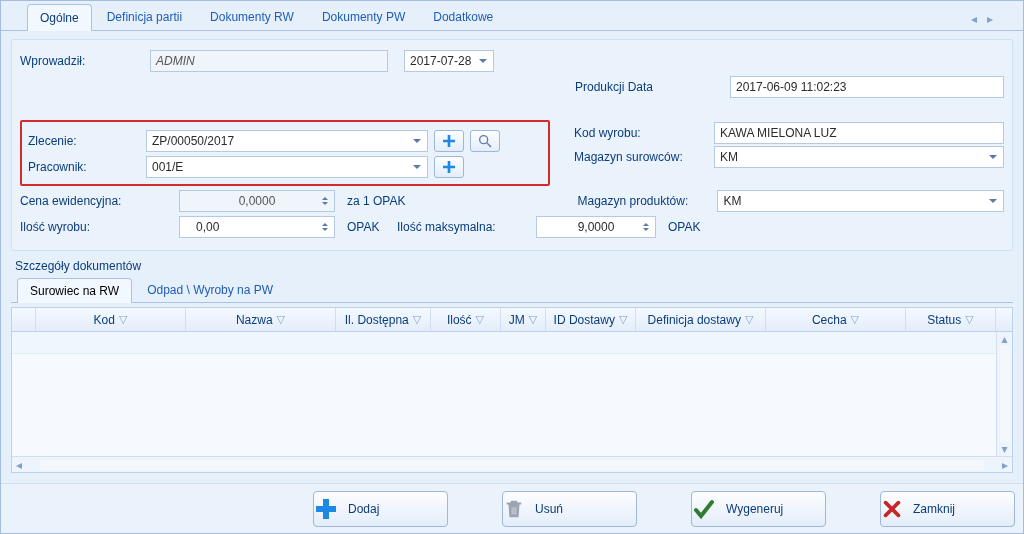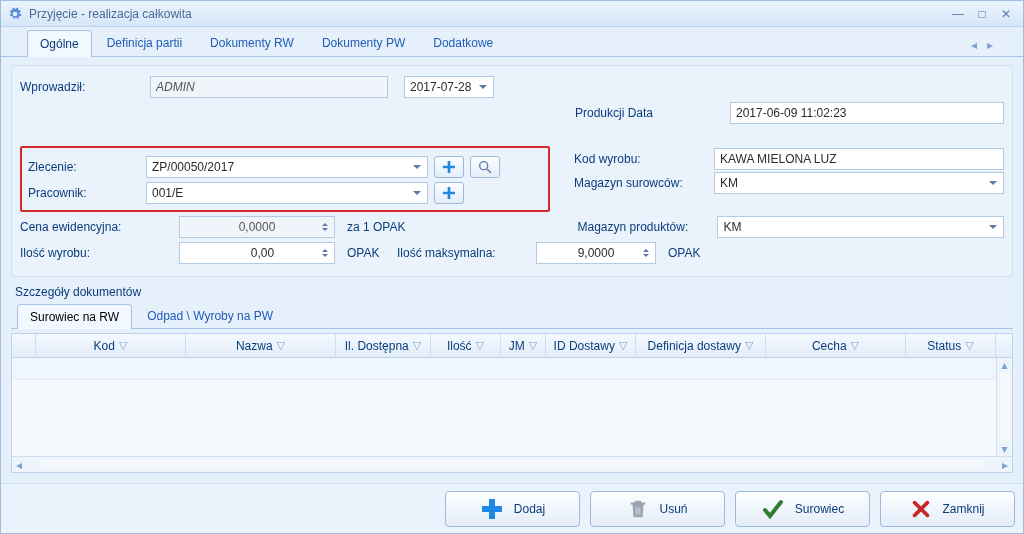--- a/index.html
+++ b/index.html
@@ -41,42 +41,30 @@
   .gh .flt { color:#7ea1cf; font-size:11px; }
   .grid-body { flex:1; background:#f6faff; overflow:hidden; }
   .grid-body .emptyrow { height:22px; background:#eff6fe; border-bottom:1px solid #e0ecf8; }
   .hscroll { height:16px; background:#eef4fb; border-top:1px solid #d0def0; display:flex; align-items:center; }
   .hscroll .track { flex:1; height:10px; background:#f4f8fd; margin:0 14px; position:relative; }
   .hscroll .arrow { width:14px; text-align:center; color:#7ea1cf; cursor:pointer; }
   .vscroll { position:absolute; right:0; top:24px; bottom:16px; width:16px; background:#eef4fb; border-left:1px solid #d0def0; display:flex; flex-direction:column; align-items:center; }
   .vscroll .arrow { height:14px; color:#7ea1cf; cursor:pointer; line-height:14px; }
   .vscroll .track { flex:1; width:10px; background:#f4f8fd; }
   .footer { height:50px; padding:6px 8px; display:flex; justify-content:flex-end; gap:10px; align-items:center; background:#eaf3fc; border-top:1px solid #cfe0f2; }
-  .bigbtn { width:135px; height:36px; border:1px solid #9db8da; background:linear-gradient(#fdfeff,#e3edf9); border-radius:4px; display:flex; align-items:center; justify-content:center; gap:10px; color:#0b3d7c; cursor:pointer; }
+  .bigbtn { width:135px; height:36px; border:1px solid #9db8da; background:linear-gradient(#fdfeff,#e3edf9); border-radius:4px; display:flex; align-items:center; gap:10px; color:#0b3d7c; cursor:pointer;margin-left:44px; }
   .bigbtn svg { flex-shrink:0; }
   .right-col { margin-left:24px; flex:1; display:flex; align-items:center; }
   .tight { margin-left:6px; }
 </style>
 </head>
 <body>
 
 <div class="window">
 
-  <div class="titlebar">
-    <span class="gear">
-      <svg width="14" height="14" viewBox="0 0 24 24">
-          <path fill="#5c8fd6" d="M12 8a4 4 0 100 8 4 4 0 000-8zm9 4l2 1-1 3-2-.5a8 8 0 01-1.7 1.7l.5 2-3 1-1-2a8 8 0 01-2.4 0l-1 2-3-1 .5-2A8 8 0 016.2 15.5L4 16l-1-3 2-1a8 8 0 010-2.4l-2-1 1-3 2 .5A8 8 0 017.7 4.4L7.2 2l3-1 1 2a8 8 0 012.4 0l1-2 3 1-.5 2a8 8 0 011.7 1.7l2-.5 1 3-2 1a8 8 0 010 2.4z"></path>
-        </svg>
-    </span>
-    <span>Przyjęcie - realizacja całkowita</span>
-    <span class="spacer"></span>
-    <span class="winbtn">—</span>
-    <span class="winbtn">□</span>
-    <span class="winbtn">✕</span>
-  </div>
 
   <div class="tabstrip">
     <div class="tab active">Ogólne</div>
     <div class="tab">Definicja partii</div>
     <div class="tab">Dokumenty RW</div>
     <div class="tab">Dokumenty PW</div>
     <div class="tab">Dodatkowe</div>
     <div class="tabnav">
       <span>◂</span>
       <span>▸</span>
@@ -163,21 +151,21 @@
         <div style="color:#0b3d7c;">za 1 OPAK</div>
         <div style="width:172px;"></div>
         <div class="lbl2" style="width:140px;">Magazyn produktów:</div>
         <div class="input combo" style="flex:1;">
             <span>KM</span>
           </div>
       </div>
 
       <div class="row">
         <div class="lbl">Ilość wyrobu:</div>
-        <div class="input spin" style="width:156px; justify-content:center;padding-left:16px;">
+        <div class="input spin" style="width:156px; padding-left:16px;">
           <span>0,00</span>
           <div class="arrows">
               <div class="up"></div>
               <div class="dn"></div>
             </div>
         </div>
         <div style="width:12px;"></div>
         <div style="color:#0b3d7c; width:50px;">OPAK</div>
         <div class="lbl2" style="width:110px;">Ilość maksymalna:</div>
         <div class="input spin" style="width:120px; justify-content:center;">
@@ -268,21 +256,21 @@
       <svg width="22" height="22" viewBox="0 0 24 24">
           <path fill="#9aa5b1" d="M6 7h12l-1 14H7L6 7zm3-4h6l1 2h4v2H4V5h4l1-2z"></path>
           <path stroke="#cfd6de" d="M10 10v8M12 10v8M14 10v8"></path>
         </svg>
       <span>Usuń</span>
     </div>
     <div class="bigbtn">
       <svg width="24" height="24" viewBox="0 0 24 24">
           <path fill="none" stroke="#2e7d32" stroke-width="4" stroke-linecap="round" d="M4 13l5 6L20 5"></path>
         </svg>
-      <span>Surowiec</span>
+      <span>Wygeneruj</span>
     </div>
     <div class="bigbtn">
       <svg width="22" height="22" viewBox="0 0 24 24">
           <path fill="none" stroke="#c62828" stroke-width="4" stroke-linecap="round" d="M5 5l14 14M19 5L5 19"></path>
         </svg>
       <span>Zamknij</span>
     </div>
   </div>
 
 </div>

